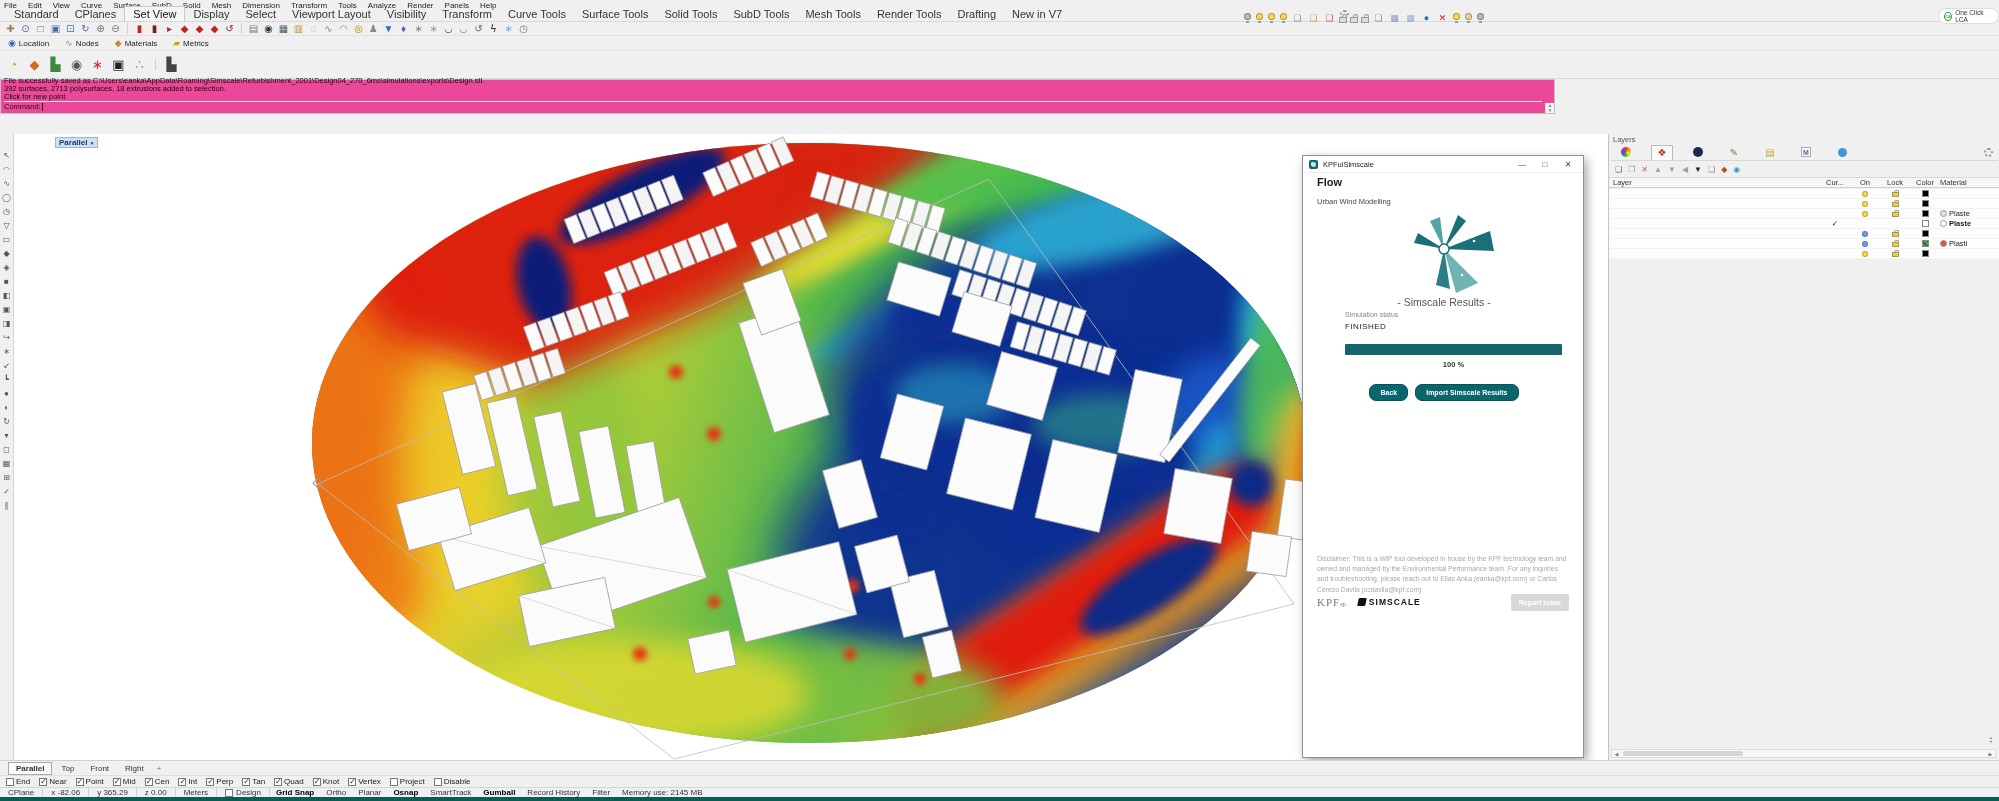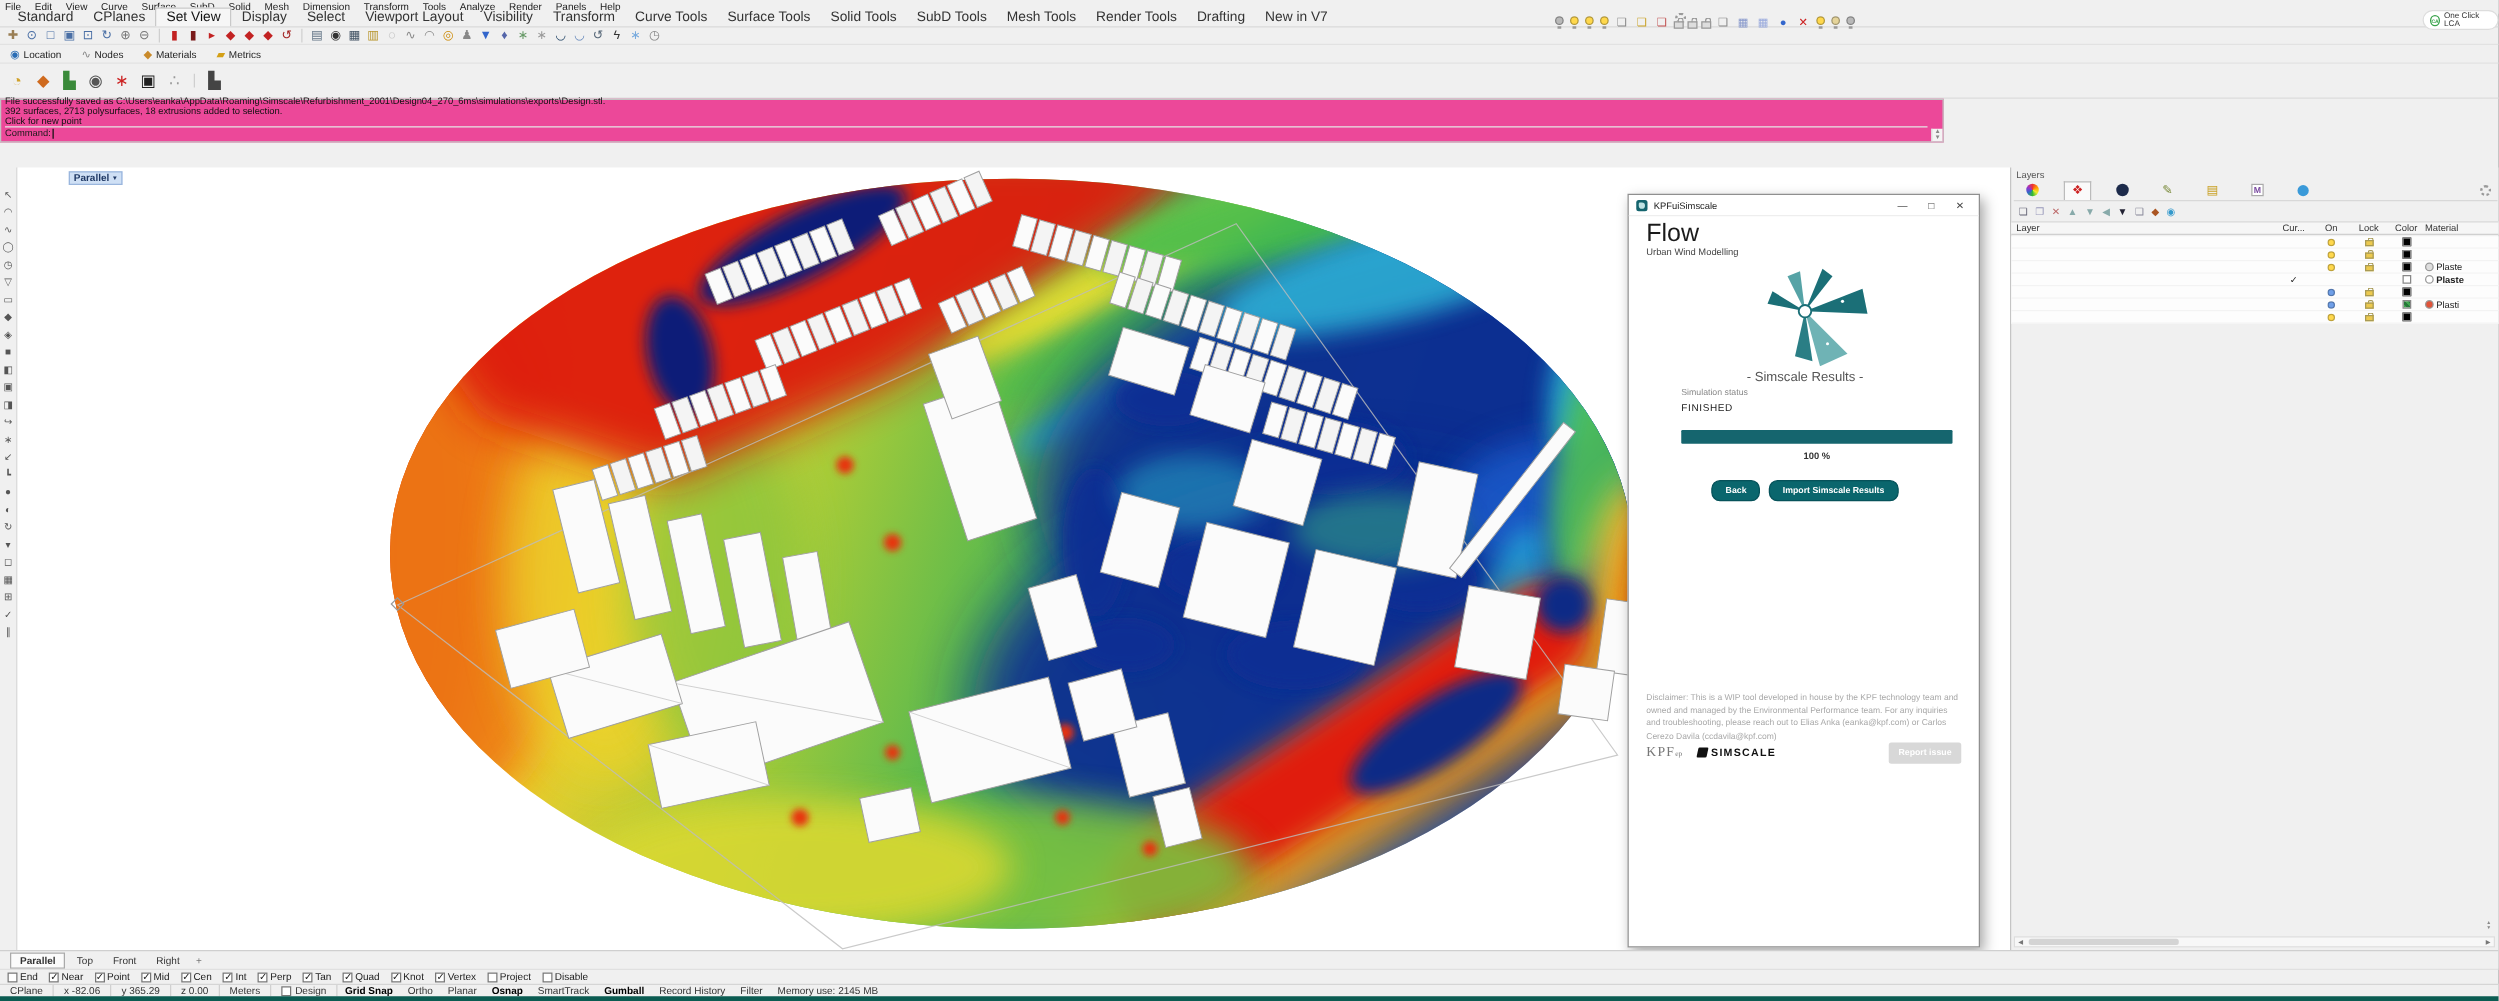--- a/index.html
+++ b/index.html
@@ -55,21 +55,21 @@
   #vplabel b{font-size:8px;color:#1f3864;}
   #vplabel .dd{font-size:5px;color:#1f3864;}
 
   
   #dialog{left:1302px;top:155px;width:282px;height:603px;background:#fff;border:1px solid #8f8f8f;box-shadow:3px 4px 10px rgba(0,0,0,.35);}
   #dlg-title{position:absolute;left:0;top:0;width:100%;height:17px;border-bottom:1px solid #eee;display:flex;align-items:center;padding:0 6px;gap:5px;}
   .dlg-appic{width:9px;height:9px;background:#14646e;border-radius:2px;position:relative;}
   .dlg-appic::after{content:"";position:absolute;left:2px;top:2px;width:5px;height:5px;background:#bfe3e4;border-radius:1px 50% 50% 50%;}
   #dlg-title .t{font-size:7.5px;color:#222;flex:1;}
   .dlg-ctl{font-size:8px;color:#444;width:18px;text-align:center;}
-  #dlg-h1{position:absolute;left:14px;top:20px;font-size:20px;font-weight:normal;color:#1a1a1a;}
+  #dlg-h1{position:absolute;left:14px;top:20px;font-size:11px;font-weight:bold;color:#1a1a1a;}
   #dlg-sub{position:absolute;left:14px;top:41px;font-size:7.5px;color:#444;}
   #dlg-logo{position:absolute;left:0;top:52px;width:282px;height:86px;display:flex;align-items:center;justify-content:center;}
   #dlg-results{position:absolute;left:0;top:140px;width:282px;text-align:center;font-size:10.5px;color:#555;}
   #dlg-statlbl{position:absolute;left:42px;top:155px;font-size:7px;color:#888;}
   #dlg-statval{position:absolute;left:42px;top:166px;font-size:8px;color:#222;letter-spacing:.5px;}
   #dlg-bar{position:absolute;left:42px;top:188px;width:217px;height:11px;background:#15656e;border-radius:1px;}
   #dlg-pct{position:absolute;left:42px;top:204px;width:217px;text-align:center;font-size:7.5px;font-weight:bold;color:#333;}
   #dlg-btns{position:absolute;left:0;top:228px;width:282px;display:flex;justify-content:center;gap:7px;}
   .teal-btn{background:#0a666d;color:#fff;font-size:7px;font-weight:bold;border:1px solid #06525a;border-radius:7px;height:17px;display:flex;align-items:center;justify-content:center;padding:0 10px;}
   #dlg-disc{position:absolute;left:14px;top:398px;width:252px;font-size:6.8px;color:#a8a8a8;line-height:1.5;}

